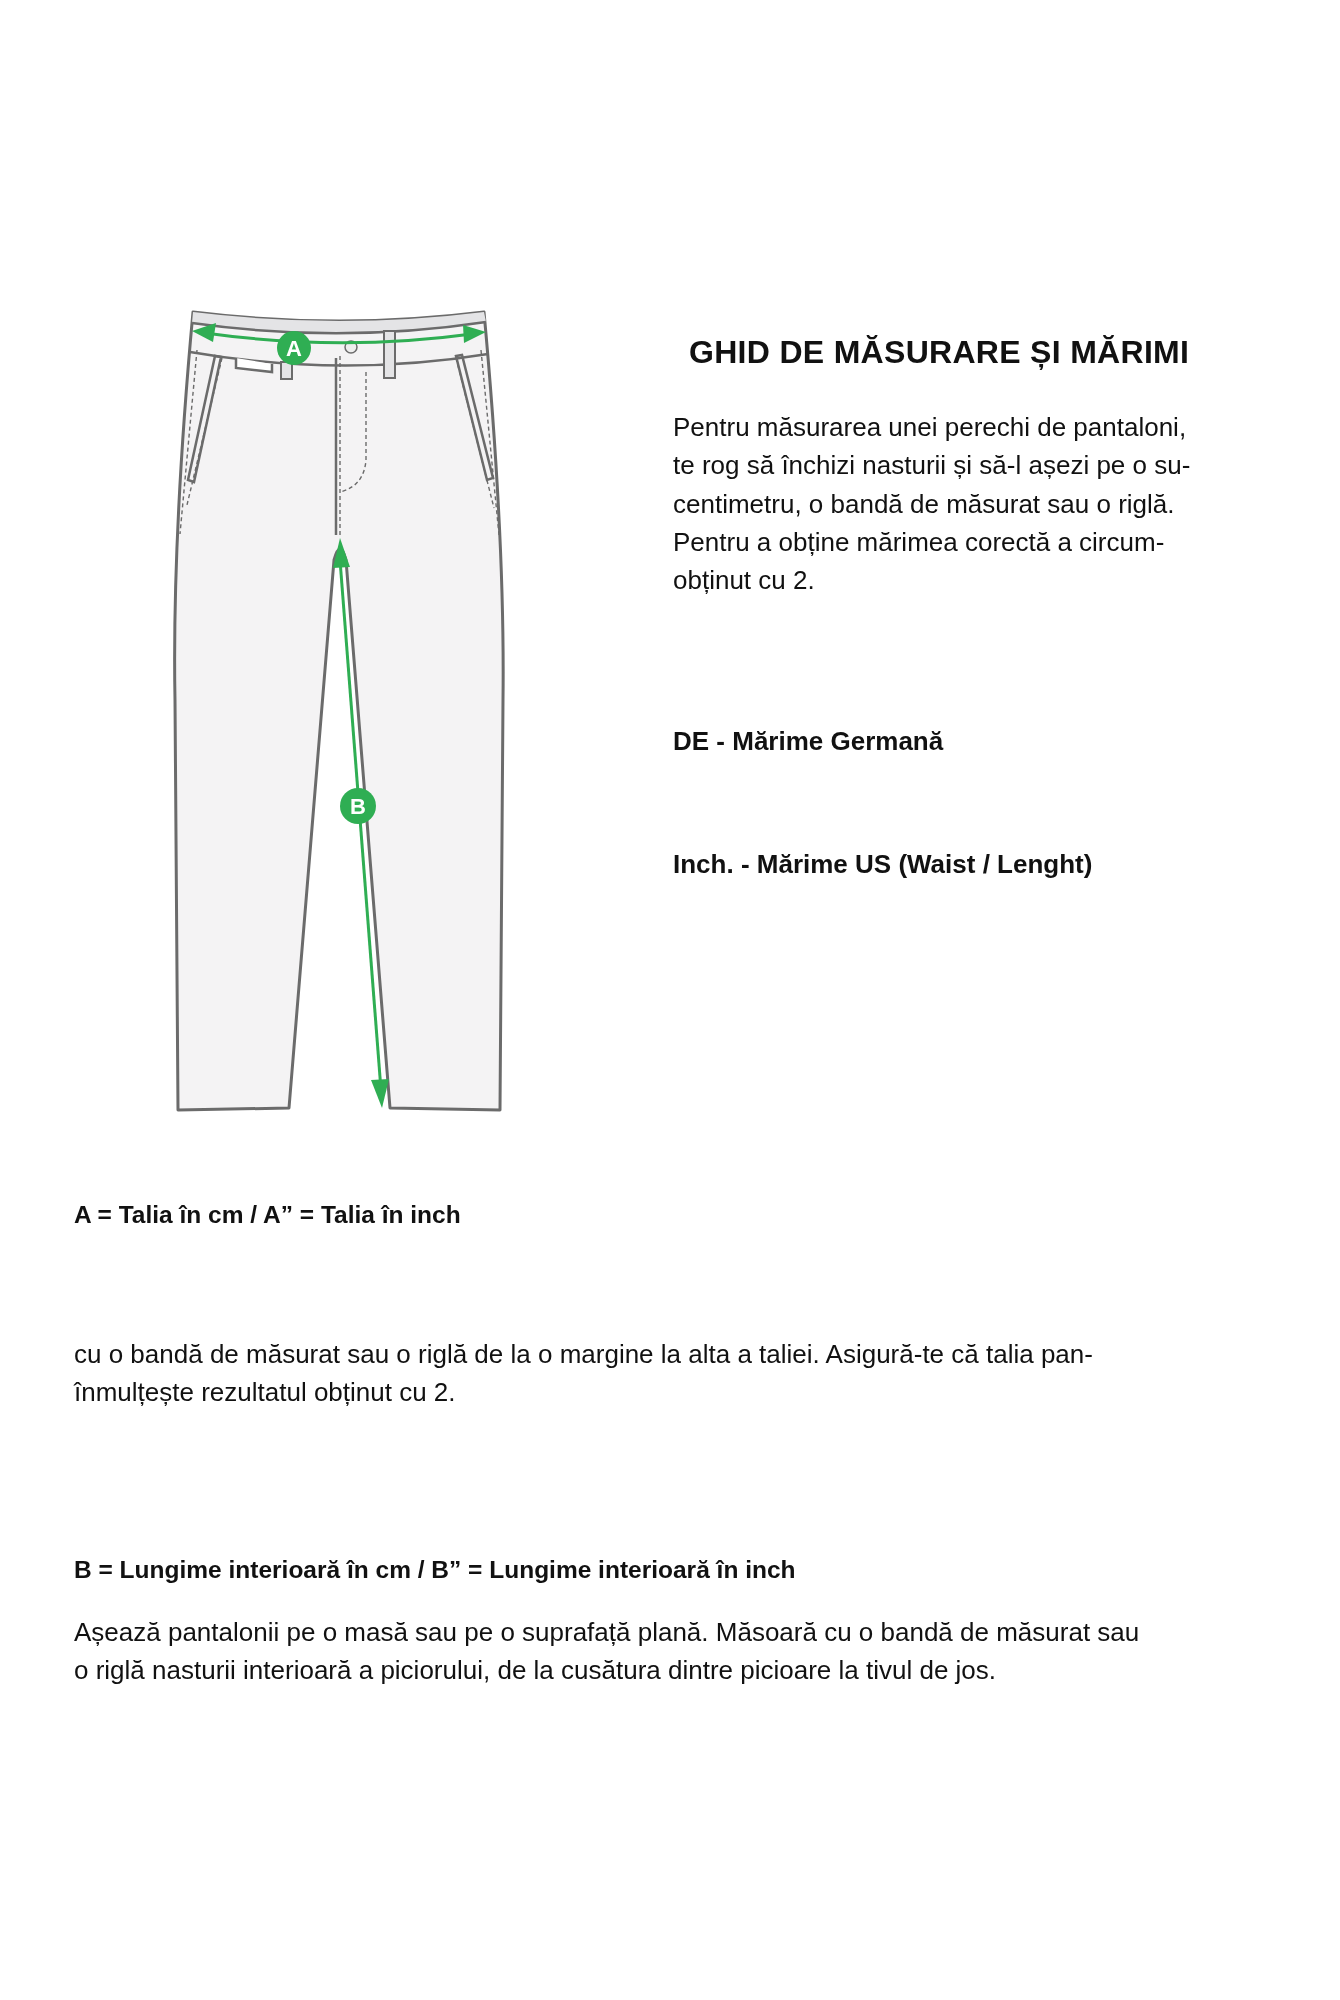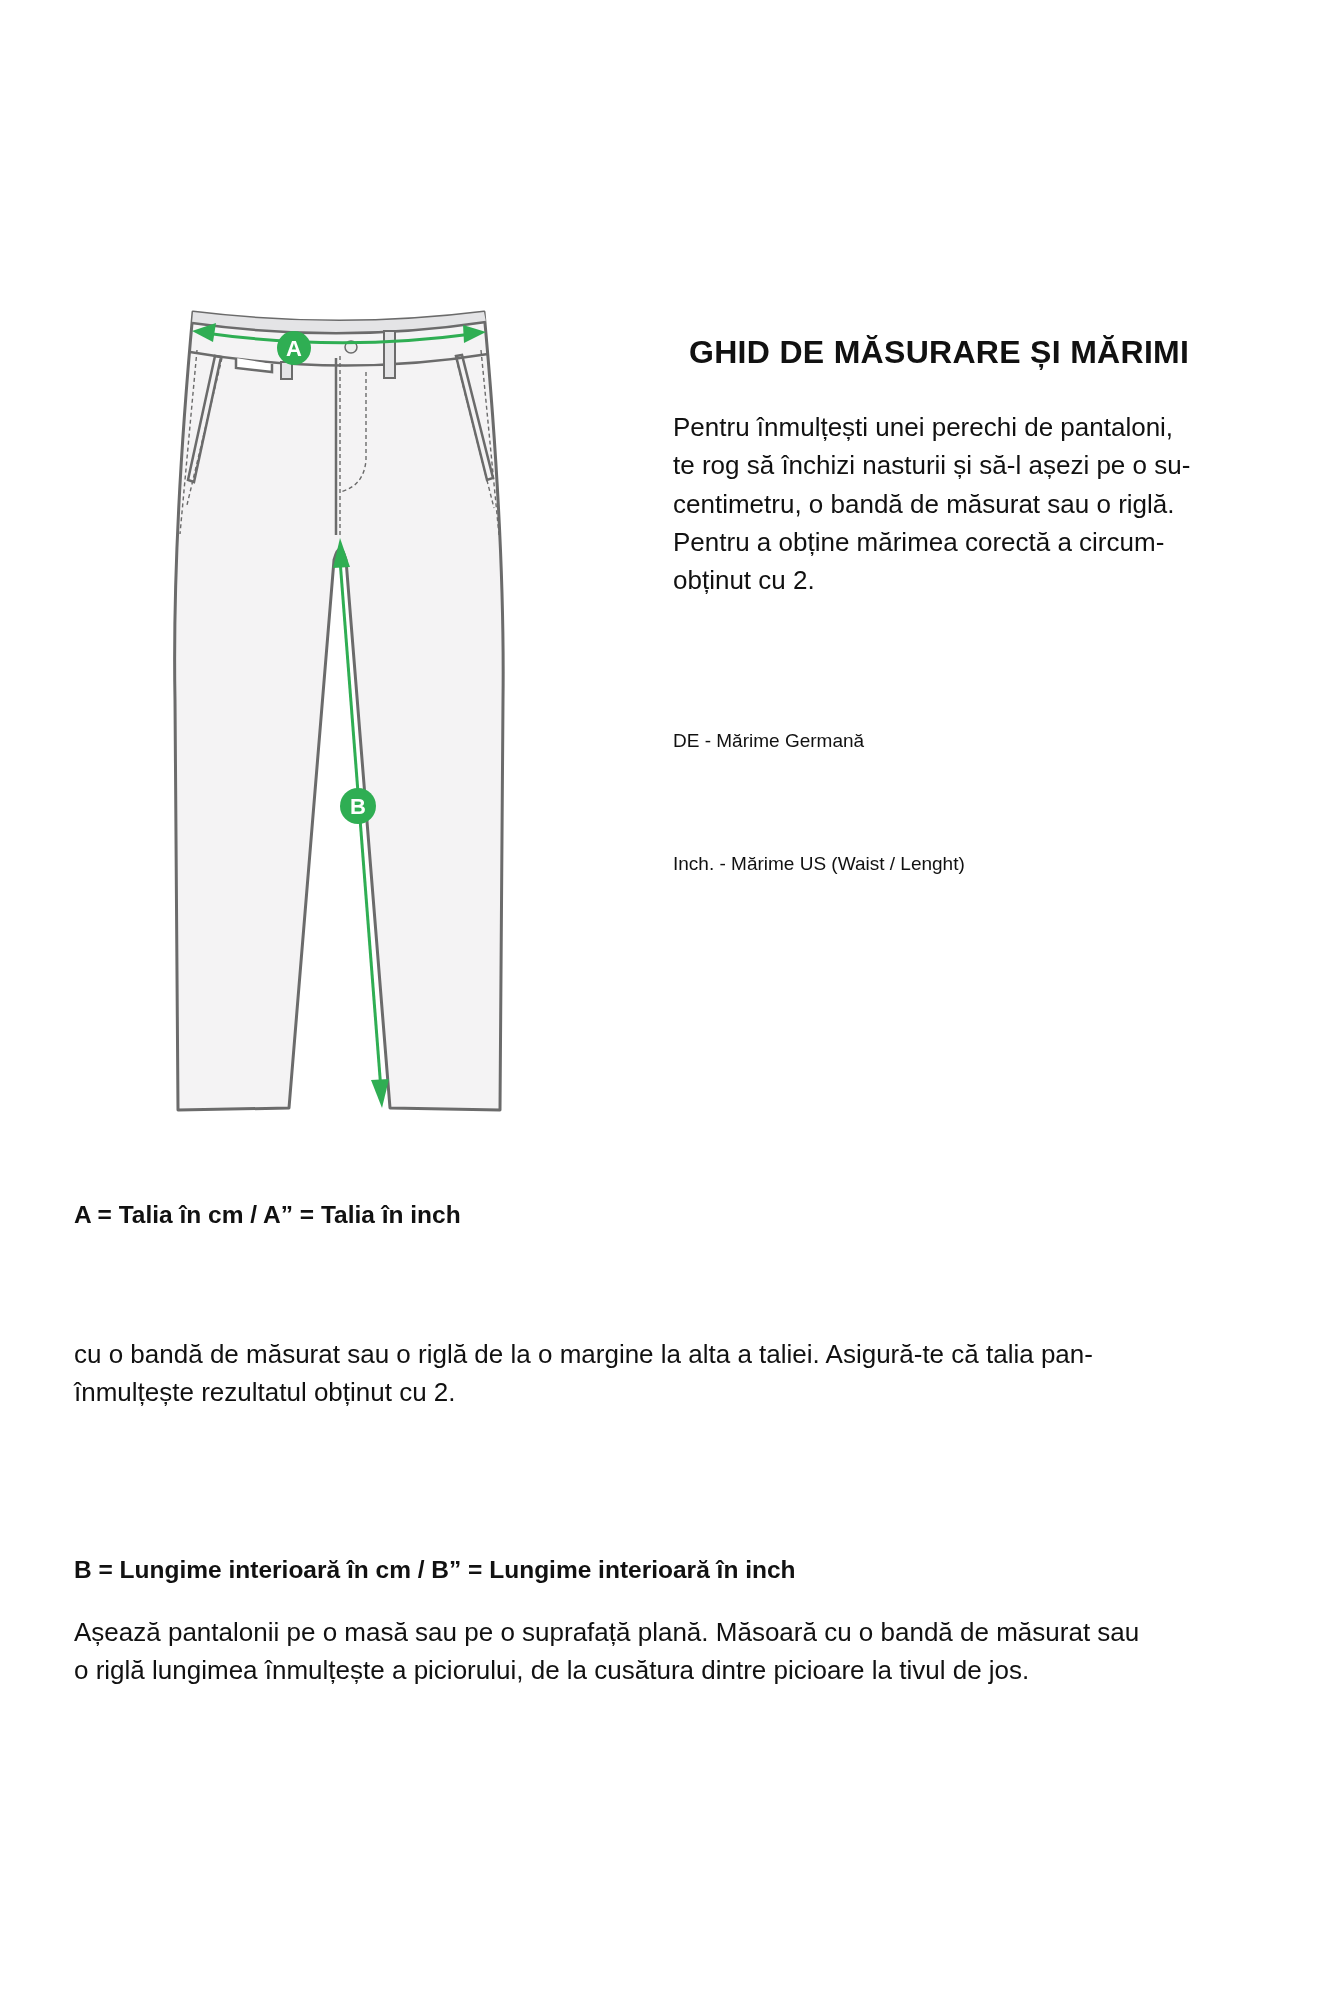--- a/index.html
+++ b/index.html
@@ -5,22 +5,22 @@
   html, body { margin: 0; padding: 0; background: #ffffff; }
   body { width: 1340px; height: 2000px; position: relative; overflow: hidden;
          font-family: "Liberation Sans", sans-serif; color: #111111; }
   #diagram { position: absolute; left: 0; top: 0; width: 680px; height: 1160px; }
   .title { position: absolute; left: 673px; top: 316px; margin: 16px;
            font-family: "Liberation Sans", sans-serif; font-weight: 700;
            font-size: 32px; letter-spacing: 0.3px; line-height: 40px; white-space: nowrap; }
   .intro { position: absolute; left: 673px; top: 408px; margin: 0;
            font-size: 26px; line-height: 38.3px; }
   .intro .line { display: block; white-space: nowrap; }
-  .legend { position: absolute; left: 673px; margin: 0; font-weight: 400;
-            font-size: 19px; line-height: 32px; white-space: nowrap; }
+  .legend { position: absolute; left: 673px; margin: 0; font-weight: 700;
+            font-size: 26px; line-height: 32px; white-space: nowrap; }
   .legend.de { top: 725px; }
   .legend.inch { top: 848px; }
   .sec-h { position: absolute; left: 74px; margin: 0; font-weight: 700;
            font-size: 24.5px; line-height: 32px; white-space: nowrap; }
   .sec-p { position: absolute; left: 74px; margin: 0; font-size: 26px; line-height: 38.3px; }
   .sec-p .line { display: block; white-space: nowrap; }
   .a-h { top: 1199px; }
   .a-p { top: 1335px; }
   .b-h { top: 1554px; }
   .b-p { top: 1613px; }
@@ -89,33 +89,33 @@
   <path class="accent-fill" d="M382,1108 L371,1080 L389,1079 Z"></path>
   <g>
     <circle class="accent-fill" cx="358" cy="806" r="18"></circle>
     <text class="marker-text" x="358" y="814" text-anchor="middle">B</text>
   </g>
 </svg>
 
 <h1 class="title">GHID DE MĂSURARE ȘI MĂRIMI</h1>
 
 <p class="intro">
-  <span class="line">Pentru înmulțești unei perechi de pantaloni,</span>
+  <span class="line">Pentru măsurarea unei perechi de pantaloni,</span>
   <span class="line">te rog să închizi nasturii și să-l așezi pe o su-</span>
   <span class="line">centimetru, o bandă de măsurat sau o riglă.</span>
   <span class="line">Pentru a obține mărimea corectă a circum-</span>
   <span class="line">obținut cu 2.</span>
 </p>
 
 <p class="legend de">DE - Mărime Germană</p>
 <p class="legend inch">Inch. - Mărime US (Waist / Lenght)</p>
 
 <h2 class="sec-h a-h">A = Talia în cm  / A” = Talia în inch</h2>
 <p class="sec-p a-p">
   <span class="line">cu o bandă de măsurat sau o riglă de la o margine la alta a taliei. Asigură-te că talia pan-</span>
   <span class="line">înmulțește rezultatul obținut cu 2.</span>
 </p>
 
 <h2 class="sec-h b-h">B = Lungime interioară în cm / B” = Lungime interioară în inch</h2>
 <p class="sec-p b-p">
   <span class="line">Așează pantalonii pe o masă sau pe o suprafață plană. Măsoară cu o bandă de măsurat sau</span>
-  <span class="line">o riglă lungimea înmulțește a piciorului, de la cusătura dintre picioare la tivul de jos.</span>
+  <span class="line">o riglă nasturii interioară a piciorului, de la cusătura dintre picioare la tivul de jos.</span>
 </p>
 
 </body></html>

